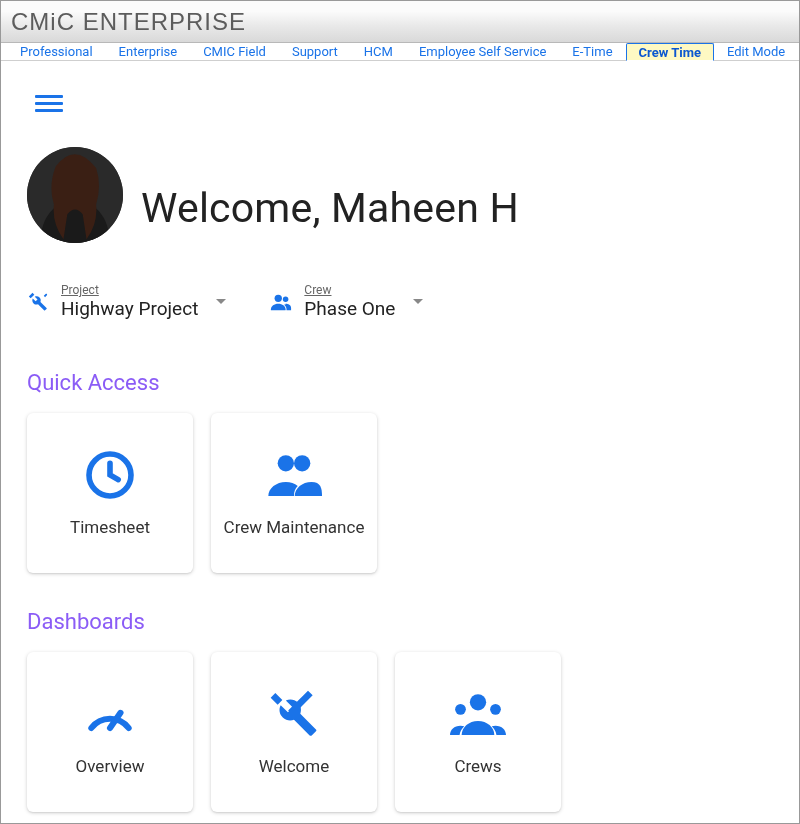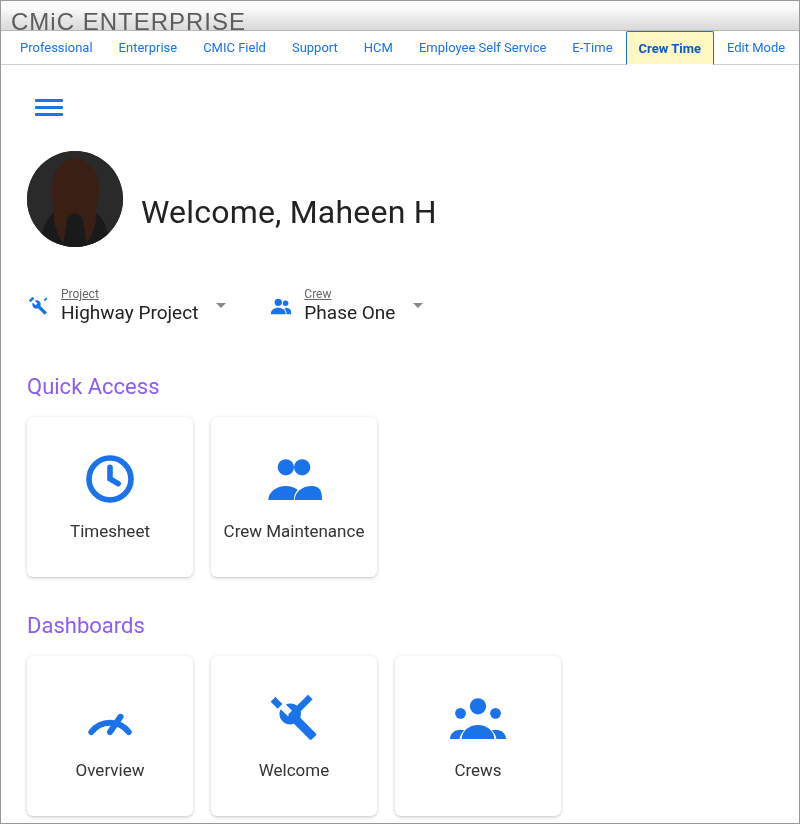--- a/index.html
+++ b/index.html
@@ -5,37 +5,38 @@
   * { box-sizing: border-box; margin: 0; padding: 0; }
   body {
     font-family: -apple-system, BlinkMacSystemFont, "Segoe UI", Roboto, Arial, sans-serif;
     background: #fff;
     width: 800px;
     height: 824px;
     overflow: hidden;
     border: 1px solid #999;
   }
   .titlebar {
-    height: 30px;
+    height: 42px;
     background: linear-gradient(#fbfbfb 0%, #fbfbfb 25%, #e9e9e9 60%, #d9d9d9 100%);
     border-bottom: 1px solid #b8b8b8;
     display: flex;
+    align-items: center;
     padding: 7px 10px;
     font-family: "Arial Narrow", Arial, sans-serif;
     font-stretch: condensed;
     letter-spacing: 1px;
     font-size: 24px;
     color: #5c5c5c;
   }
   .navbar {
     display: flex;
     align-items: stretch;
     border-bottom: 1px solid #cfcfcf;
     background: #fff;
-    height: 34px;
+    height: 18px;
     font-size: 13px;
     padding-left: 6px;
   }
   .nav-item {
     color: #1a73e8;
     padding: 0 12px;
     display: flex;
     align-items: center;
     cursor: pointer;
     border: 1px solid transparent;
@@ -75,21 +76,21 @@
   .avatar {
     width: 96px;
     height: 96px;
     border-radius: 50%;
     overflow: hidden;
     flex-shrink: 0;
     background: #333;
   }
   .avatar svg { width: 100%; height: 100%; display: block; }
   .welcome-text {
-    font-size: 32px;
+    font-size: 41px;
     font-weight: 400;
     color: #222;
     letter-spacing: 0.2px;
     margin-top: 26px;
   }
   .selectors {
     display: flex;
     gap: 44px;
     margin-bottom: 50px;
   }

